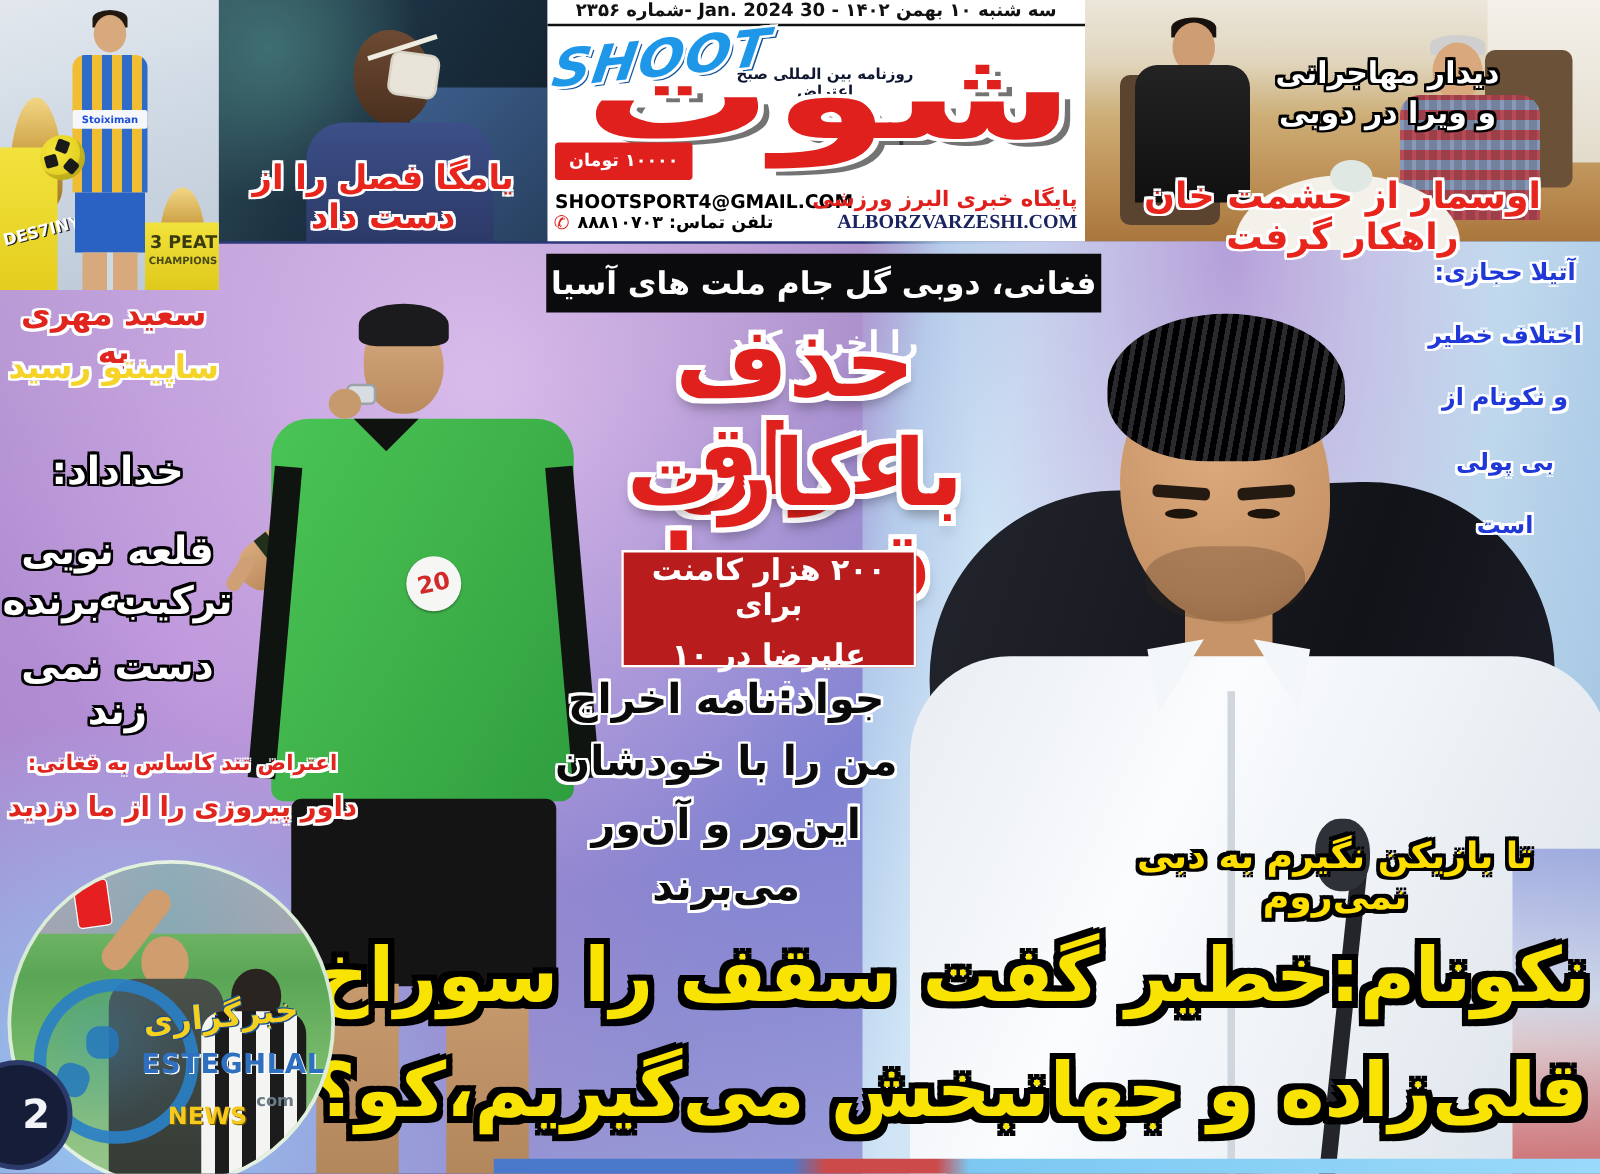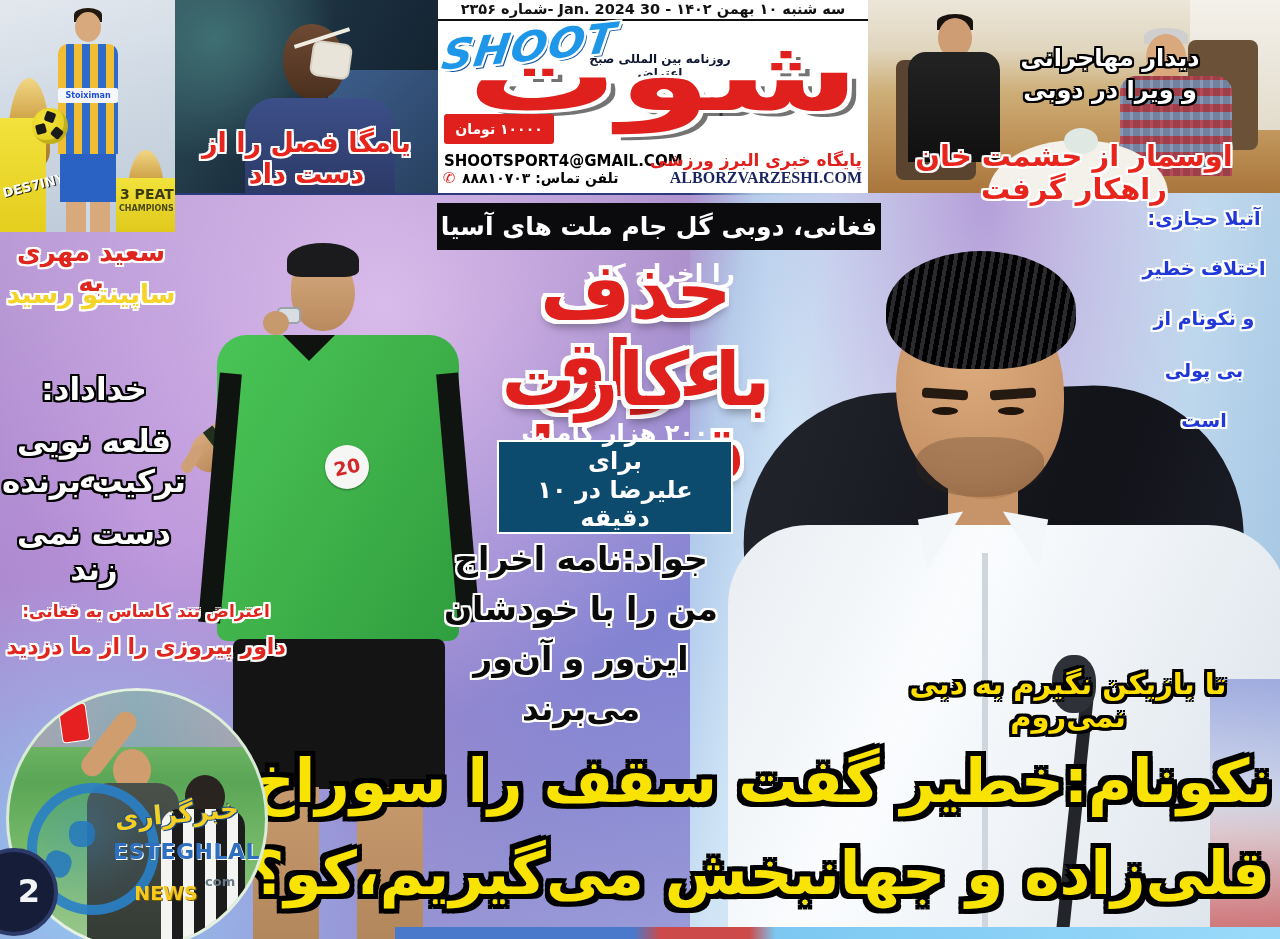--- a/index.html
+++ b/index.html
@@ -144,22 +144,22 @@
     background:linear-gradient(0deg,rgba(200,60,60,.7),rgba(200,60,60,0) 55%),linear-gradient(180deg,rgba(60,80,200,.4),rgba(60,80,200,0) 60%);}
 
   
   .mehri1{left:0;top:238px;width:182px;font-size:26px;color:#e0251e;z-index:5;}
   .mehri2{left:0;top:280px;width:182px;font-size:26px;color:#f5d327;z-index:5;}
   .khod{left:0;width:188px;font-size:31px;color:#fff;z-index:5;}
   .casas{left:0;width:292px;color:#e0251e;z-index:5;}
   .kicker-bar{left:437px;top:203px;width:444px;height:47px;background:#0b0b0d;color:#fff;font-size:25px;font-weight:bold;text-align:center;line-height:47px;z-index:5;}
   .mh1{left:436px;top:252px;width:400px;font-size:78px;color:#e0201c;z-index:5;line-height:1;}
   .mh2{left:426px;top:342px;width:420px;font-size:74px;color:#e0201c;z-index:5;line-height:1;}
-  .red-box{left:497px;top:440px;width:232px;height:90px;background:#0c4a6e;border:2px solid #fff;z-index:5;
-    display:flex;flex-direction:column;justify-content:flex-end;gap:1px;text-align:center;color:#fff;font-weight:bold;font-size:24px;direction:rtl;}
+  .red-box{left:497px;top:440px;width:232px;height:90px;background:#b91c1c;border:2px solid #fff;z-index:5;
+    display:flex;flex-direction:column;justify-content:flex-start;gap:12px;text-align:center;color:#fff;font-weight:bold;font-size:24px;direction:rtl;}
   .javad{left:440px;width:282px;font-size:33px;color:#0a0a0a;z-index:5;}
   .attila{right:0;width:152px;font-size:19px;color:#2038d8;z-index:5;}
   .dubai{left:860px;top:668px;width:416px;font-size:29px;color:#ffdf00;z-index:5;}
   .bl1{right:8px;top:742px;font-size:60px;color:#f8e303;white-space:nowrap;z-index:6;line-height:1.3;}
   .bl2{right:10px;top:834px;font-size:60px;color:#f8e303;white-space:nowrap;z-index:6;line-height:1.3;}
 
   
   .est-circle{left:6px;top:688px;width:256px;height:256px;border-radius:50%;overflow:hidden;z-index:6;border:3px solid rgba(255,255,255,.75);
     background:linear-gradient(#8cc87a 0%,#5aa656 35%,#74b868 60%,#9cc890 100%);}
   .ec-crowd{position:absolute;left:0;top:0;width:100%;height:56px;background:linear-gradient(90deg,#b9a0c4,#8fa6c8 50%,#b9a0c4);opacity:.8;}
@@ -297,21 +297,21 @@
     <div class="np-collar-l"></div>
     <div class="np-collar-r"></div>
     <div class="np-placket"></div>
     <div class="np-mic-rod"></div>
     <div class="np-mic-head"></div>
     <div class="np-flag"></div>
   </div>
 
   <div class="t rtl ctr ow2 mehri1">سعید مهری به</div>
   <div class="t rtl ctr ow2 mehri2">ساپینتو رسید</div>
-  <div class="t rtl ctr ob2 khod" style="top:360px;margin-top:12px;">خداداد:</div>
+  <div class="t rtl ctr ob2 khod" style="top:360px;">خداداد:</div>
   <div class="t rtl ctr ob2 khod" style="top:412px;margin-top:12px;">قلعه نویی به</div>
   <div class="t rtl ctr ob2 khod" style="top:464px;">ترکیب برنده</div>
   <div class="t rtl ctr ob2 khod" style="top:516px;">دست نمی زند</div>
   <div class="t rtl ctr ow2 casas" style="top:602px;font-size:17px;">اعتراض تند کاساس به فغانی:</div>
   <div class="t rtl ctr ow2 casas" style="top:634px;font-size:22px;">داور پیروزی را از ما دزدید</div>
 
   <div class="abs kicker-bar rtl">فغانی، دوبی گل جام ملت های آسیا را اخراج کرد</div>
   <div class="t rtl ctr ow4 mh1">حذف عراق</div>
   <div class="t rtl ctr ow4 mh2">با کارت قرمز!</div>
   <div class="abs red-box">

